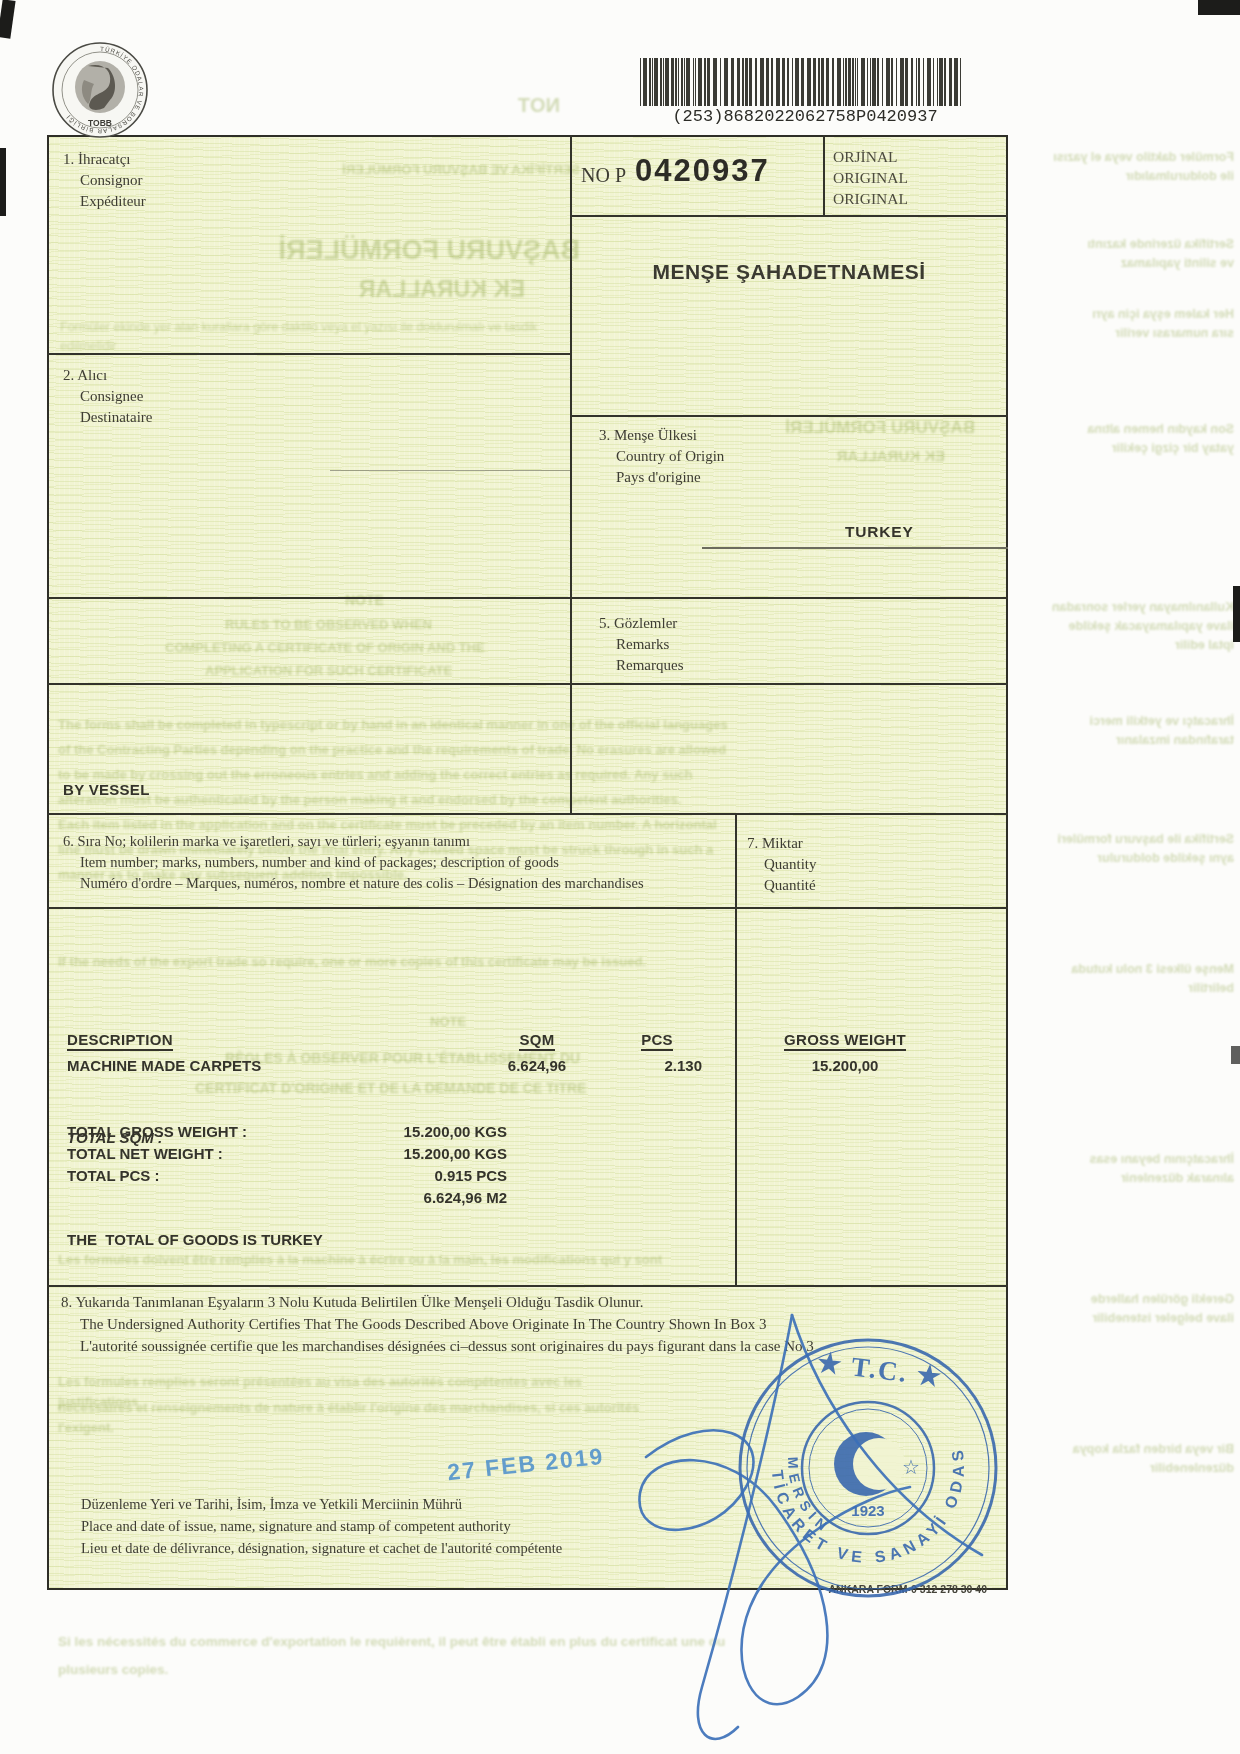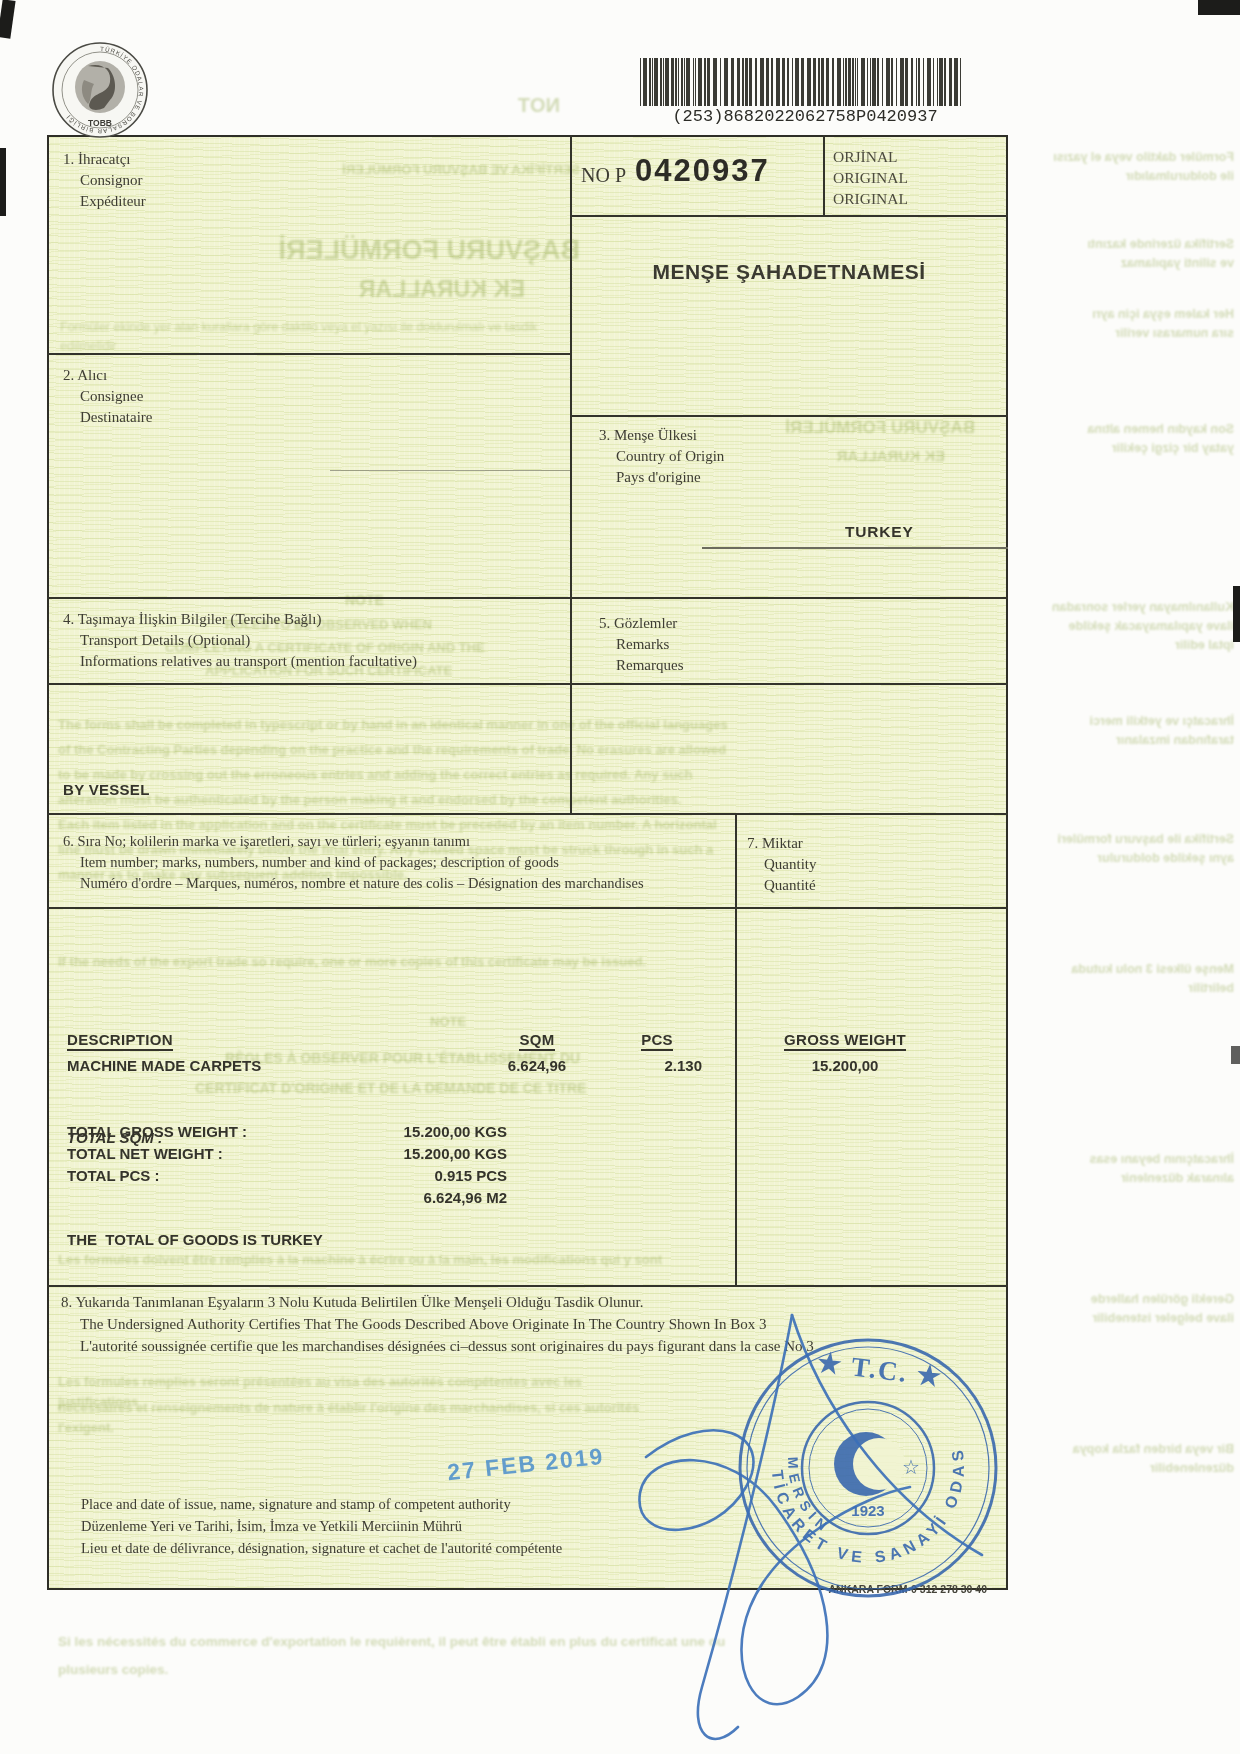--- a/index.html
+++ b/index.html
@@ -259,25 +259,20 @@
       <div class="cont">Destinataire</div>
     </div>
 
     <div class="lbl" style="left:552px;top:290px;">
       <div>3. Menşe Ülkesi</div>
       <div class="cont">Country of Origin</div>
       <div class="cont">Pays d'origine</div>
     </div>
     <div class="bval" style="left:798px;top:388px;font-size:15.5px;letter-spacing:.8px;">TURKEY</div>
 
-    <div class="lbl" style="left:16px;top:474px;">
-      <div>4. Taşımaya İlişkin Bilgiler (Tercihe Bağlı)</div>
-      <div class="cont">Transport Details (Optional)</div>
-      <div class="cont">Informations relatives au transport (mention facultative)</div>
-    </div>
     <div class="lbl" style="left:552px;top:478px;">
       <div>5. Gözlemler</div>
       <div class="cont">Remarks</div>
       <div class="cont">Remarques</div>
     </div>
     <div class="bval" style="left:16px;top:646px;font-size:15px;letter-spacing:.3px;">BY VESSEL</div>
 
     <div class="lbl small-lbl" style="left:16px;top:696px;width:650px;">
       <div>6. Sıra No; kolilerin marka ve işaretleri, sayı ve türleri; eşyanın tanımı</div>
       <div class="cont">Item number; marks, numbers, number and kind of packages; description of goods</div>
@@ -315,22 +310,22 @@
     </div>
     <div class="bval" style="left:20px;top:1096px;font-size:15px;white-space:pre;">THE  TOTAL OF GOODS IS TURKEY</div>
 
     <div class="lbl" style="left:14px;top:1156px;width:935px;line-height:22px;font-size:15px;">
       <div>8. Yukarıda Tanımlanan Eşyaların 3 Nolu Kutuda Belirtilen Ülke Menşeli Olduğu Tasdik Olunur.</div>
       <div style="padding-left:19px;">The Undersigned Authority Certifies That The Goods Described Above Originate In The Country Shown In Box 3</div>
       <div style="padding-left:19px;">L'autorité soussignée certifie que les marchandises désignées ci–dessus sont originaires du pays figurant dans la case No 3</div>
     </div>
 
     <div class="lbl" style="left:34px;top:1358px;font-size:14.5px;line-height:22px;">
+      <div>Düzenleme Yeri ve Tarihi, İsim, İmza ve Yetkili Merciinin Mührü</div>
       <div>Place and date of issue, name, signature and stamp of competent authority</div>
-      <div>Düzenleme Yeri ve Tarihi, İsim, İmza ve Yetkili Merciinin Mührü</div>
       <div>Lieu et date de délivrance, désignation, signature et cachet de l'autorité compétente</div>
     </div>
 
     <div id="date-stamp">27 FEB 2019</div>
     <div id="form-ref">ANKARA FORM•0 312 278 30 40</div>
 
     <svg id="stamp-svg" width="300" height="300" viewBox="0 0 300 300">
       <g stroke="#3565ad" fill="none">
         <circle cx="150" cy="150" r="128" stroke-width="3"></circle>
         <circle cx="150" cy="150" r="121" stroke-width="1.2"></circle>

